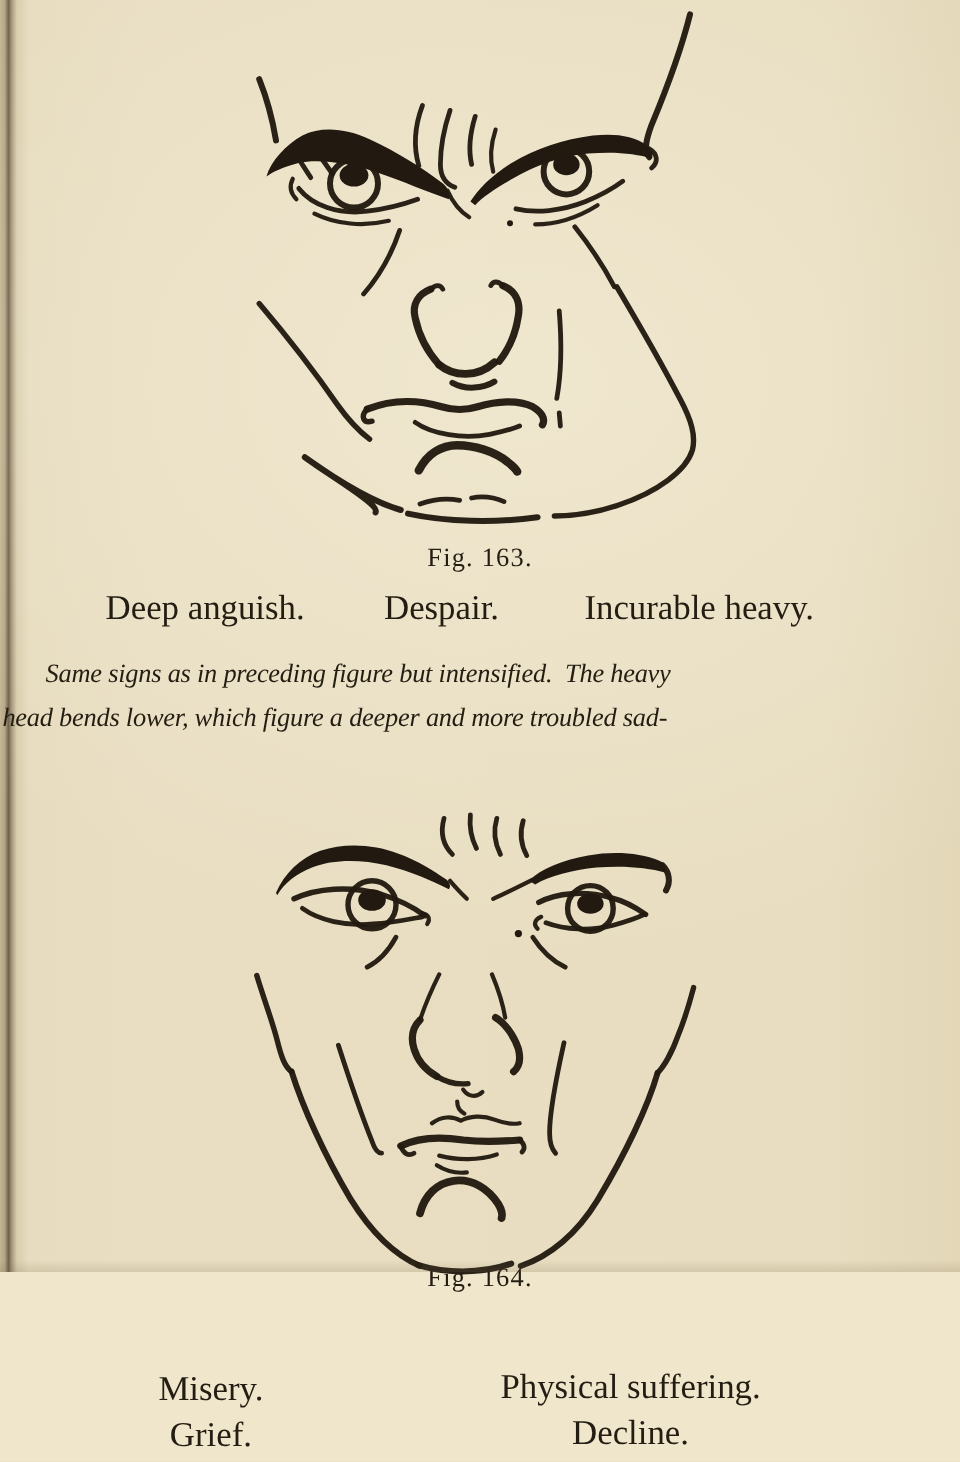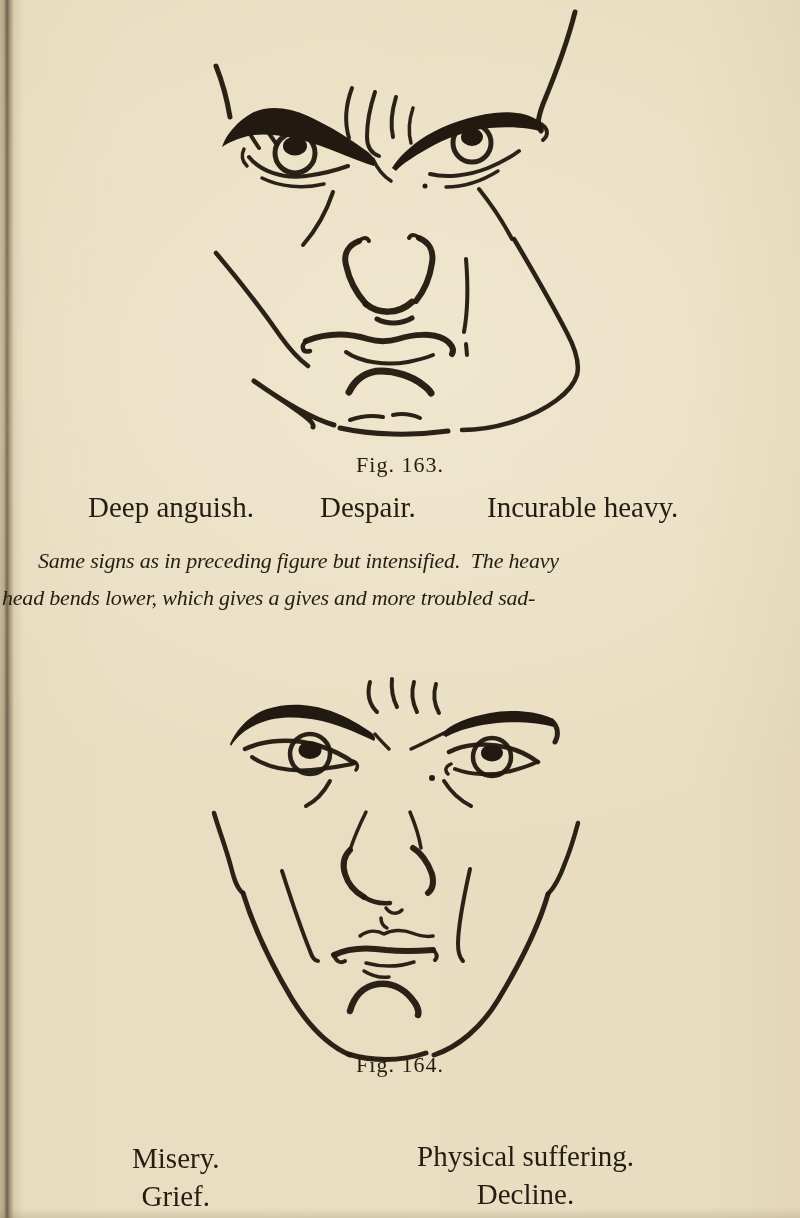--- a/index.html
+++ b/index.html
@@ -3,21 +3,21 @@
 <meta charset="utf-8">
 <style>
   html,body{margin:0;padding:0;}
   body{
     width:800px;height:1218px;
     font-family:"Liberation Serif","DejaVu Serif",serif;
     background:#efe6cc;
     overflow:hidden;
   }
   .page{
-    position:relative;width:800px;height:1218px;
+    position:relative;width:800px;height:1060px;
     background:
       radial-gradient(ellipse 900px 700px at 55% 30%, rgba(255,252,238,0.30), rgba(255,252,238,0) 70%),
       linear-gradient(90deg, #c4b694 0px, #b3a583 4px, #6e604a 7px, #a89a7c 10px, #d9cdad 14px, #e7dcbf 24px, #e9dec2 120px, #e8ddc0 690px, #e3d7b8 800px),
       #e8ddc0;
   }
   .page::after{
     content:"";position:absolute;left:0;right:0;bottom:0;height:10px;
     background:linear-gradient(180deg, rgba(120,104,76,0) 0%, rgba(120,104,76,0.18) 100%);
     pointer-events:none;
   }
@@ -110,21 +110,21 @@
   <div class="fig-caption" style="top:452px;">Fig. 163.</div>
 
   <div class="labels-row" style="top:491px;">
     <span style="left:88px;">Deep anguish.</span>
     <span style="left:320px;">Despair.</span>
     <span style="left:487px;">Incurable heavy.</span>
   </div>
 
   <div class="para">
     <div class="pline indent">Same signs as in preceding figure but intensified.  The heavy</div>
-    <div class="pline">head bends lower, which gives a gives and more troubled sad-</div>
+    <div class="pline">head bends lower, which figure a deeper and more troubled sad-</div>
   </div>
 
   <svg style="left:205px;top:672px;" width="385" height="398" viewBox="205 672 385 398">
     <g stroke="#221a10" fill="none" stroke-linecap="round" stroke-linejoin="round" stroke-opacity="0.96">
 
       <path d="M 370 682 C 367 693, 369 704, 377 712" stroke-width="4"></path>
       <path d="M 392 679 C 391 689, 393 699, 397 707" stroke-width="4"></path>
       <path d="M 414 682 C 411 692, 412 702, 417 712" stroke-width="4"></path>
       <path d="M 436 684 C 433 694, 434 704, 439 713" stroke-width="4"></path>
       <path d="M 375 734 C 380 740, 385 745, 389 749" stroke-width="3.5"></path>

